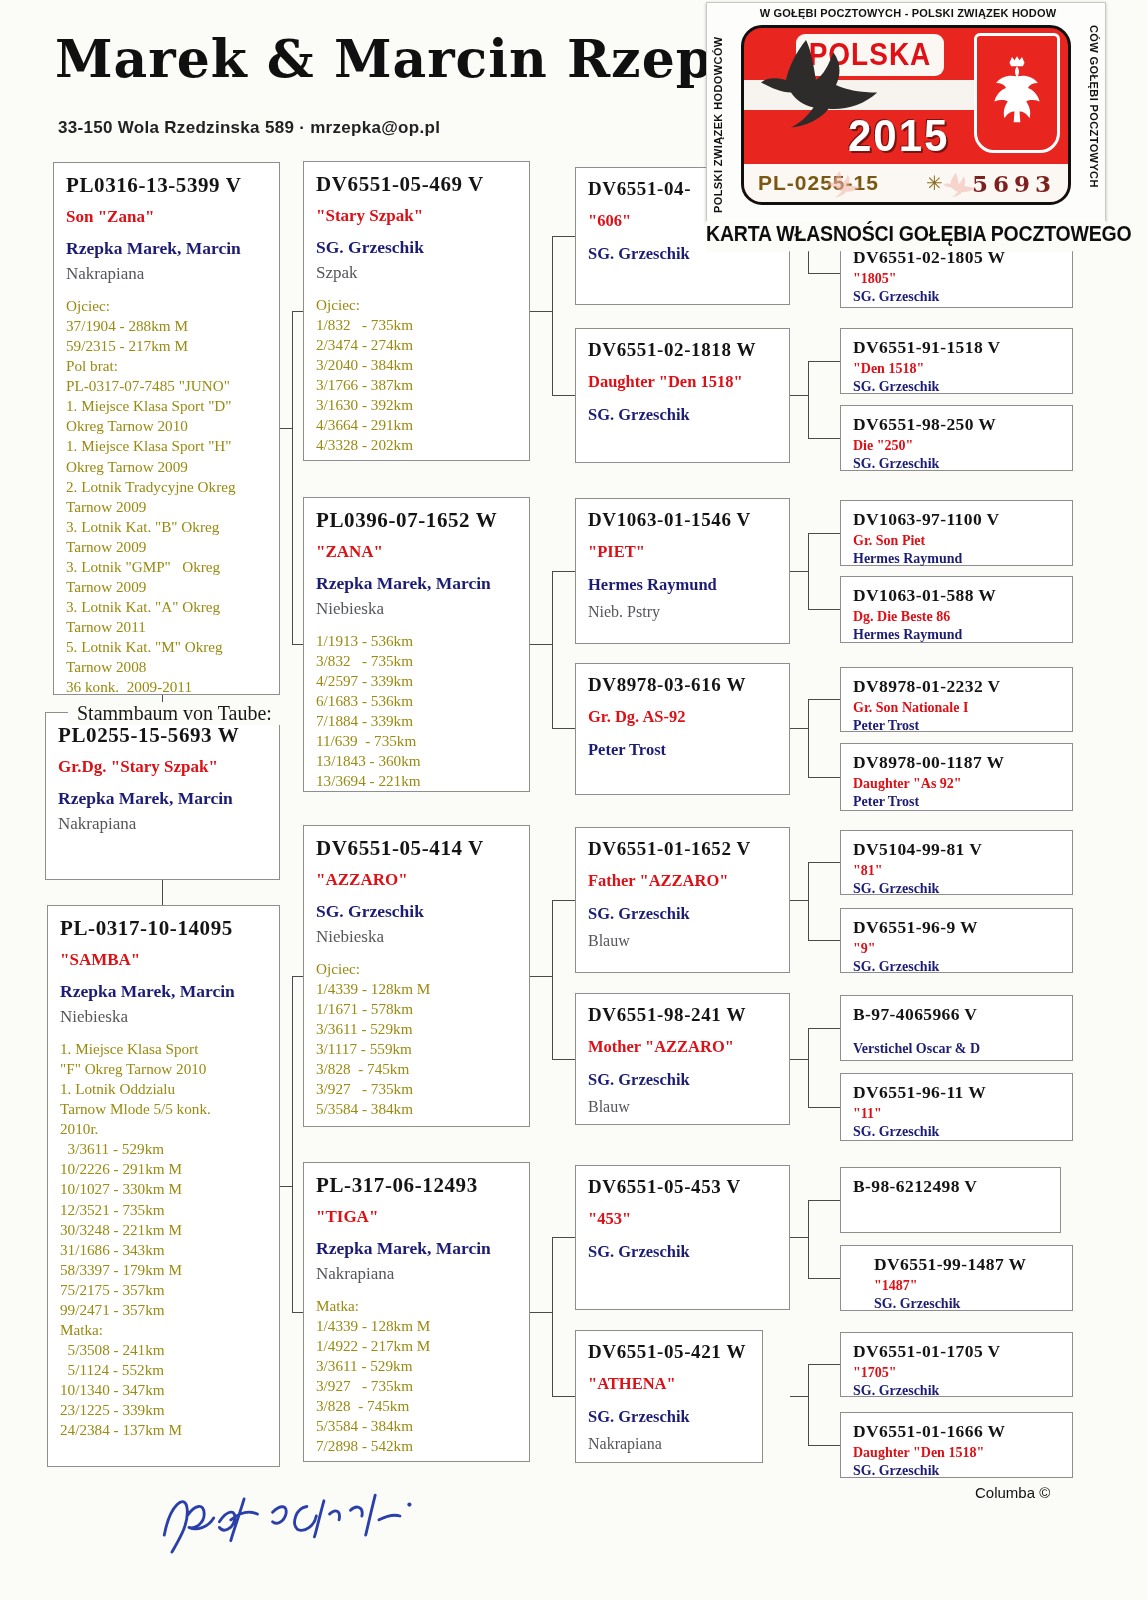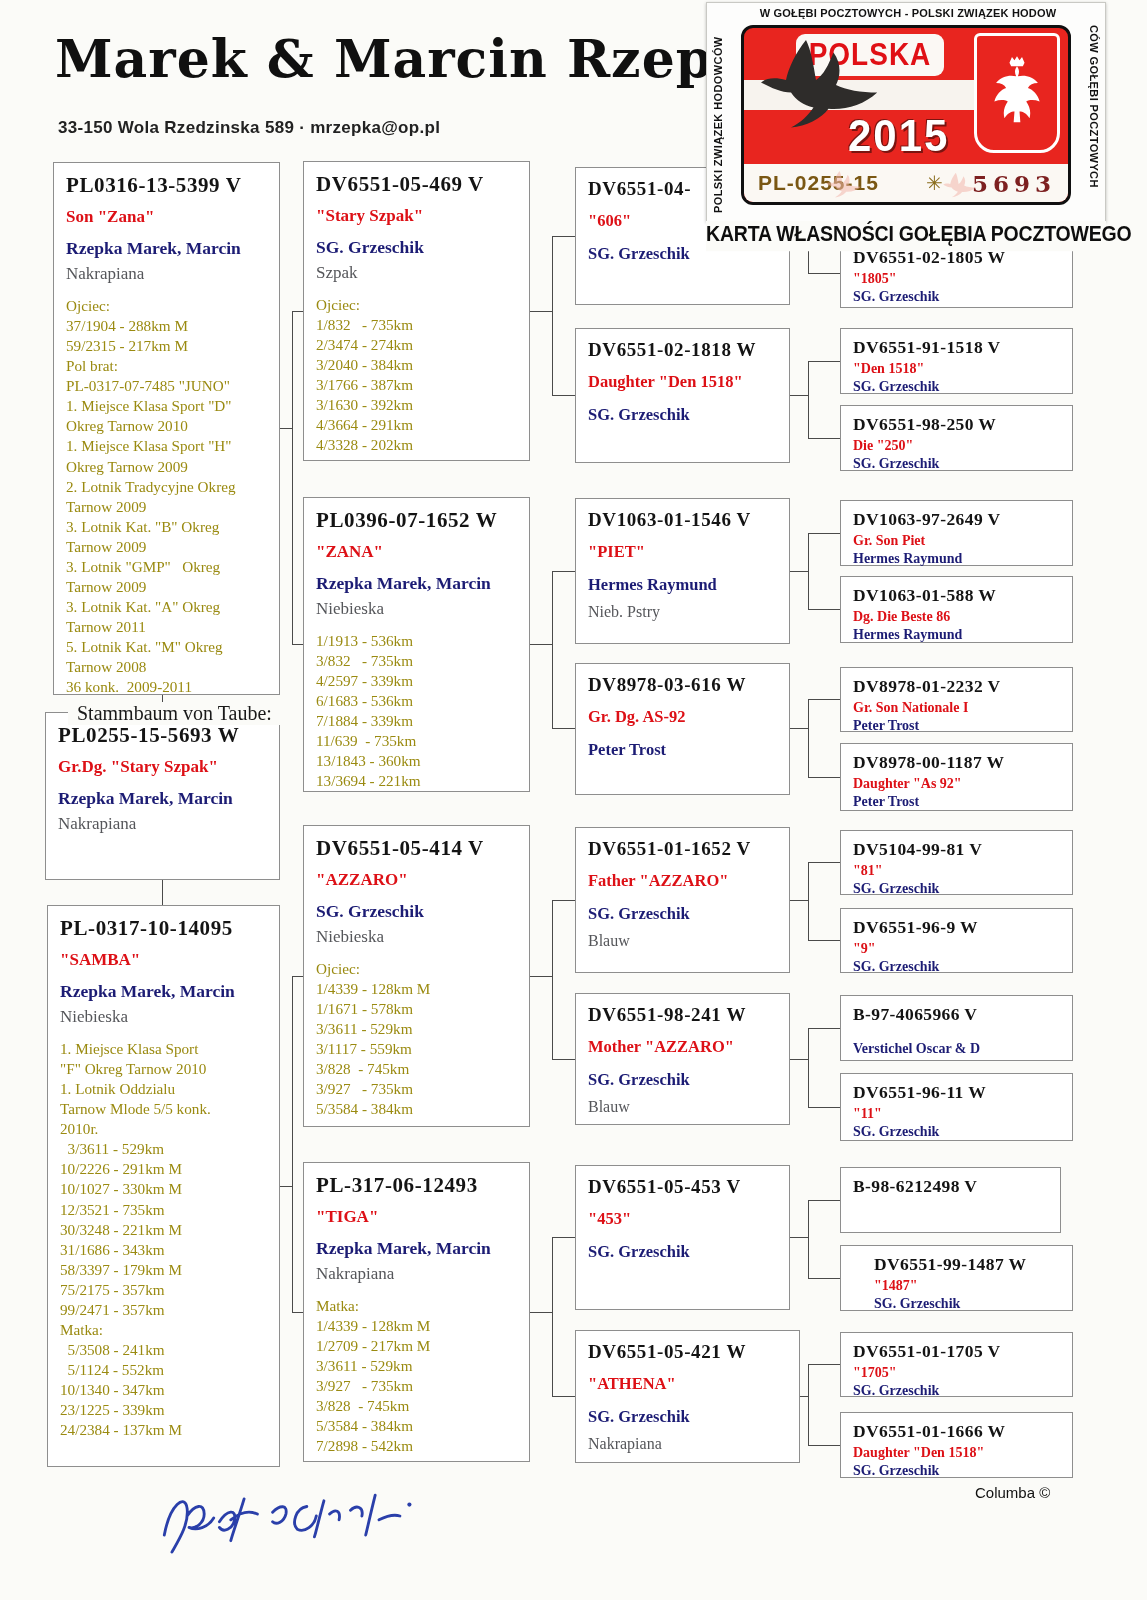--- a/index.html
+++ b/index.html
@@ -63,21 +63,21 @@
     writing-mode:vertical-rl; transform:rotate(180deg);
     font-size:11px; font-weight:bold; color:#111; white-space:nowrap; letter-spacing:.4px;
   }
   .stamp-edge-right{
     position:absolute; right:5px; top:22px; height:190px;
     writing-mode:vertical-rl;
     font-size:11px; font-weight:bold; color:#111; white-space:nowrap; letter-spacing:.4px;
   }
   .stamp-inner{
     position:absolute; left:34px; top:22px; width:330px; height:180px;
-    border:3px solid #101010; border-radius:12px; background:#e8251f;
+    border:3px solid #101010; border-radius:21px; background:#e8251f;
     box-sizing:border-box; overflow:hidden;
   }
   .band-mid{position:absolute; left:0; top:52px; width:238px; height:30px; background:#f7f3ee;}
   .polska-box{
     position:absolute; left:52px; top:6px; width:148px; height:42px;
     background:#fbf8f4; border-radius:9px; display:flex; align-items:center; justify-content:center;
   }
   .polska-box span{
     color:#e01015; font-weight:bold; font-size:28px; letter-spacing:1px;
     transform:scaleY(1.1);
@@ -176,21 +176,21 @@
         <div class="name">"AZZARO"</div>
         <div class="breeder">SG. Grzeschik</div>
         <div class="colorline">Niebieska</div>
         <div class="details"><div>Ojciec:</div><div>1/4339 - 128km M</div><div>1/1671 - 578km</div><div>3/3611 - 529km</div><div>3/1117 - 559km</div><div>3/828  - 745km</div><div>3/927   - 735km</div><div>5/3584 - 384km</div></div>
       </div>
       <div class="pbox lg" style="left: 303px; top: 1162px; width: 227px; height: 300px;">
         <div class="ring">PL-317-06-12493</div>
         <div class="name">"TIGA"</div>
         <div class="breeder">Rzepka Marek, Marcin</div>
         <div class="colorline">Nakrapiana</div>
-        <div class="details"><div>Matka:</div><div>1/4339 - 128km M</div><div>1/2709 - 217km M</div><div>3/3611 - 529km</div><div>3/927   - 735km</div><div>3/828  - 745km</div><div>5/3584 - 384km</div><div>7/2898 - 542km</div></div>
+        <div class="details"><div>Matka:</div><div>1/4339 - 128km M</div><div>1/4922 - 217km M</div><div>3/3611 - 529km</div><div>3/927   - 735km</div><div>3/828  - 745km</div><div>5/3584 - 384km</div><div>7/2898 - 542km</div></div>
       </div>
       <div class="pbox md" style="left: 575px; top: 167px; width: 215px; height: 138px;">
         <div class="ring">DV6551-04-</div>
         <div class="name">"606"</div>
         <div class="breeder">SG. Grzeschik</div>
       </div>
       <div class="pbox md" style="left: 575px; top: 328px; width: 215px; height: 135px;">
         <div class="ring">DV6551-02-1818 W</div>
         <div class="name">Daughter "Den 1518"</div>
         <div class="breeder">SG. Grzeschik</div>
@@ -216,21 +216,21 @@
         <div class="ring">DV6551-98-241 W</div>
         <div class="name">Mother "AZZARO"</div>
         <div class="breeder">SG. Grzeschik</div>
         <div class="colorline">Blauw</div>
       </div>
       <div class="pbox md" style="left: 575px; top: 1165px; width: 215px; height: 145px;">
         <div class="ring">DV6551-05-453 V</div>
         <div class="name">"453"</div>
         <div class="breeder">SG. Grzeschik</div>
       </div>
-      <div class="pbox md" style="left: 575px; top: 1330px; width: 225px; height: 133px;">
+      <div class="pbox md" style="left: 575px; top: 1330px; width: 188px; height: 133px;">
         <div class="ring">DV6551-05-421 W</div>
         <div class="name">"ATHENA"</div>
         <div class="breeder">SG. Grzeschik</div>
         <div class="colorline">Nakrapiana</div>
       </div>
       <div class="pbox sm" style="left: 840px; top: 238px; width: 233px; height: 70px;">
         <div class="ring">DV6551-02-1805 W</div>
         <div class="name">"1805"</div>
         <div class="breeder">SG. Grzeschik</div>
       </div>
@@ -238,21 +238,21 @@
         <div class="ring">DV6551-91-1518 V</div>
         <div class="name">"Den 1518"</div>
         <div class="breeder">SG. Grzeschik</div>
       </div>
       <div class="pbox sm" style="left: 840px; top: 405px; width: 233px; height: 66px;">
         <div class="ring">DV6551-98-250 W</div>
         <div class="name">Die "250"</div>
         <div class="breeder">SG. Grzeschik</div>
       </div>
       <div class="pbox sm" style="left: 840px; top: 500px; width: 233px; height: 66px;">
-        <div class="ring">DV1063-97-2649 V</div>
+        <div class="ring">DV1063-97-1100 V</div>
         <div class="name">Gr. Son Piet</div>
         <div class="breeder">Hermes Raymund</div>
       </div>
       <div class="pbox sm" style="left: 840px; top: 576px; width: 233px; height: 67px;">
         <div class="ring">DV1063-01-588 W</div>
         <div class="name">Dg. Die Beste 86</div>
         <div class="breeder">Hermes Raymund</div>
       </div>
       <div class="pbox sm" style="left: 840px; top: 667px; width: 233px; height: 65px;">
         <div class="ring">DV8978-01-2232 V</div>

